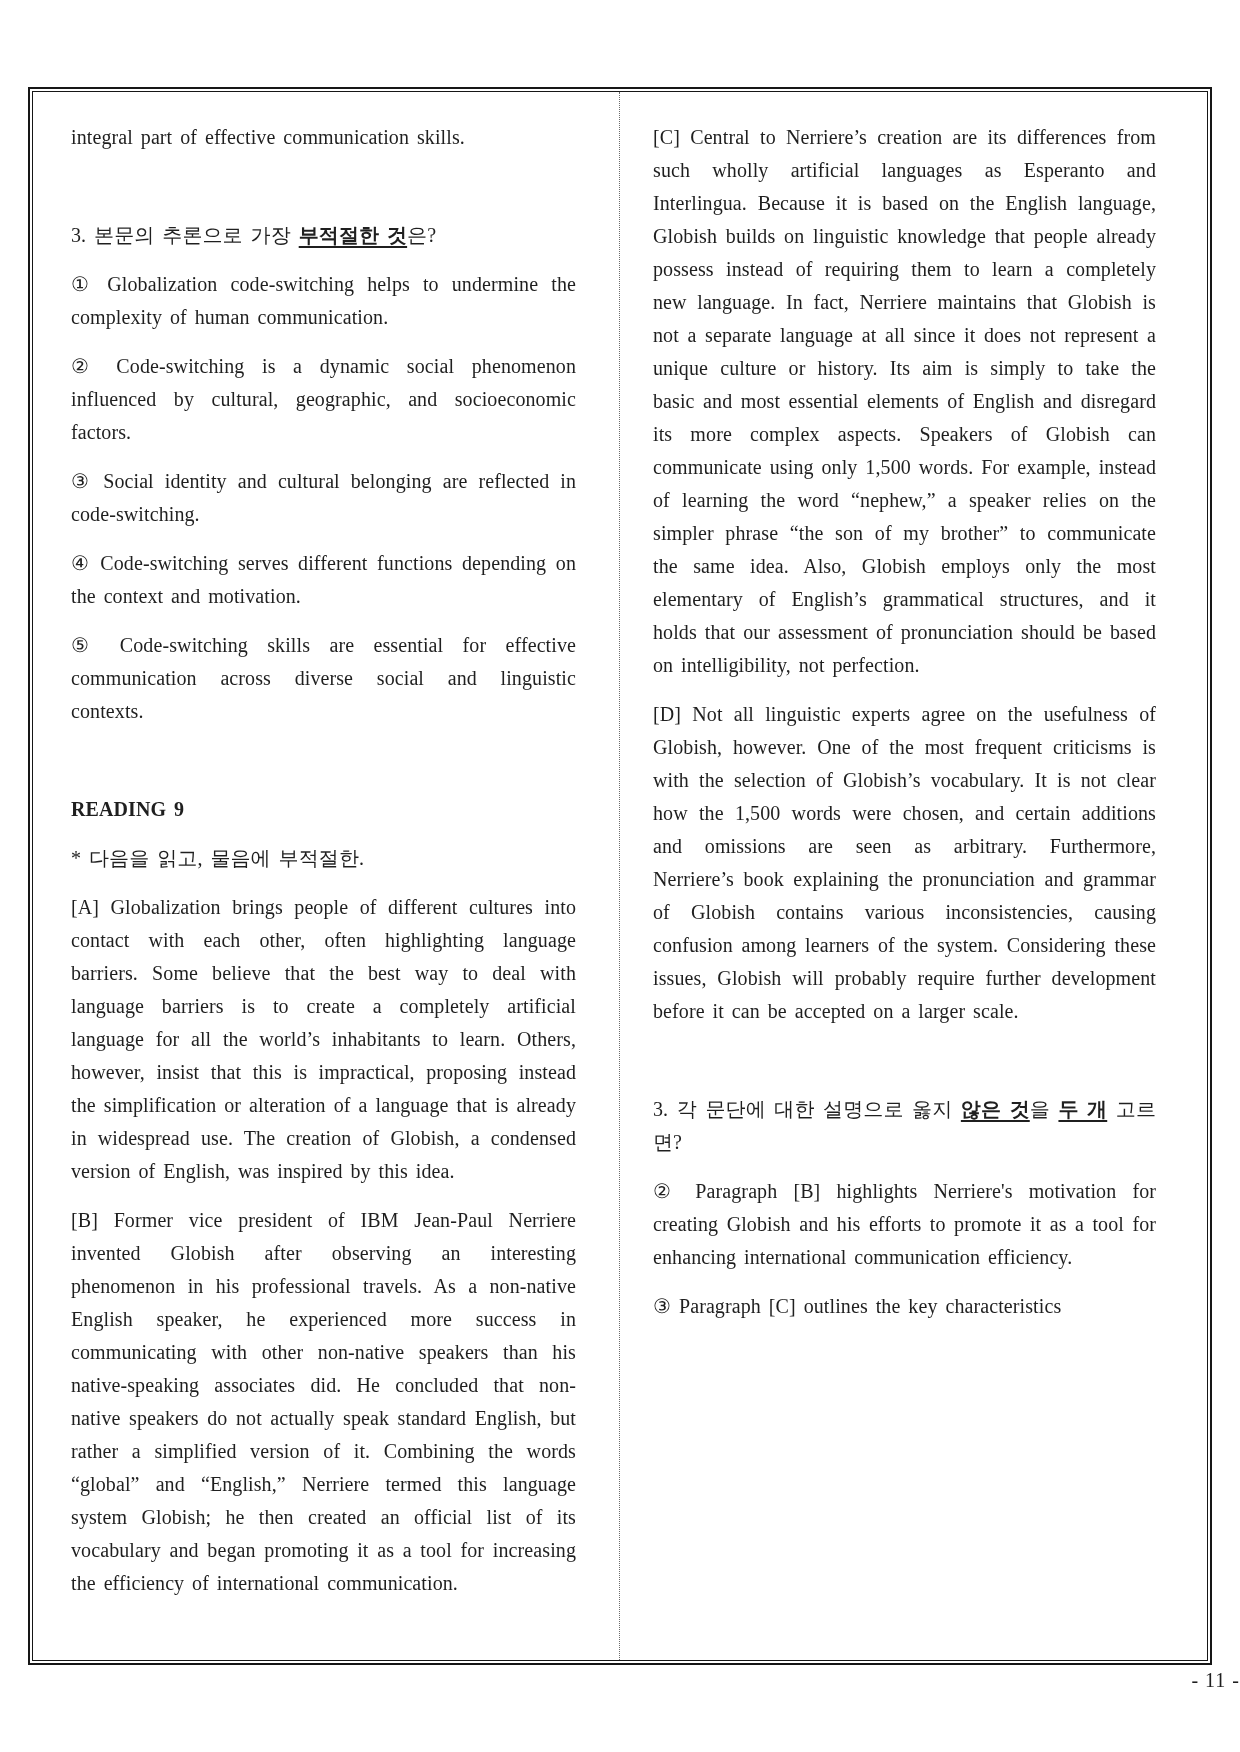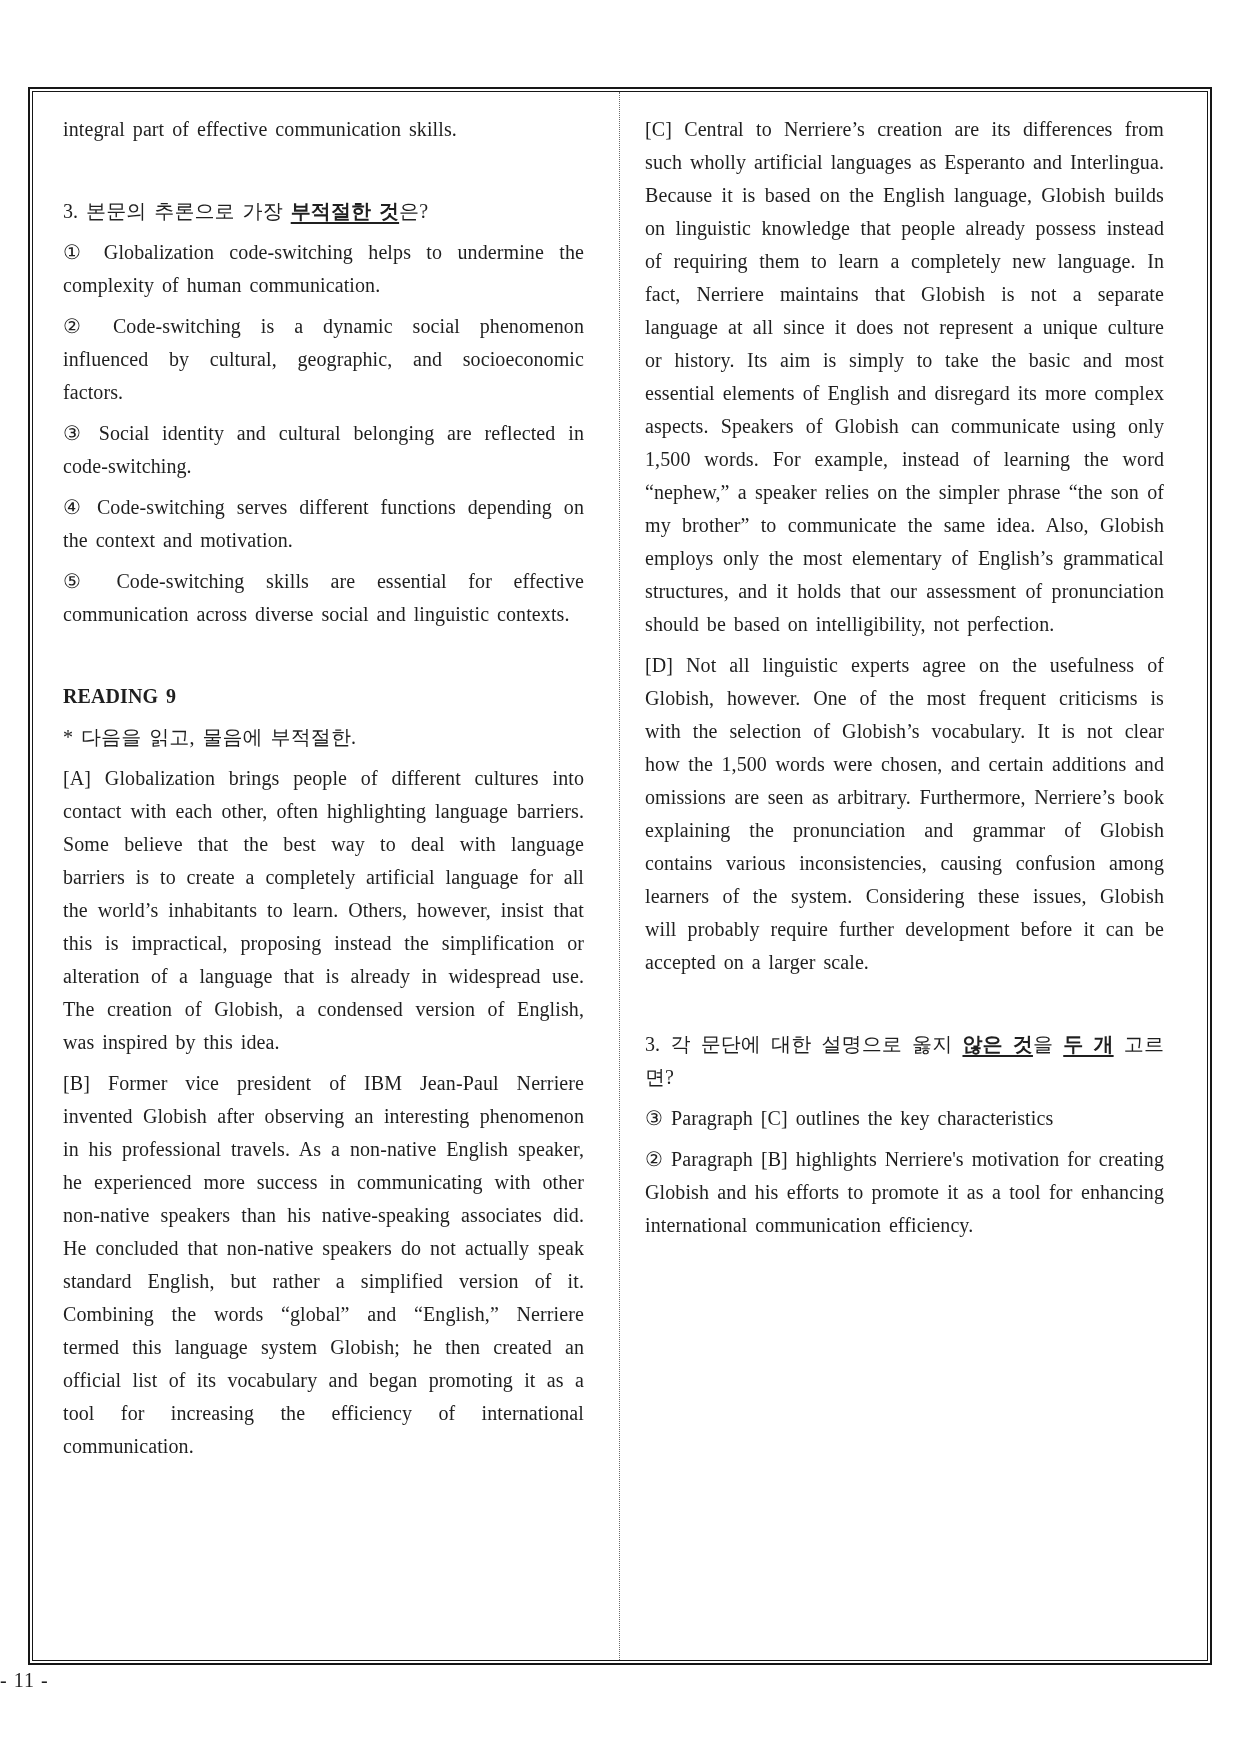--- a/index.html
+++ b/index.html
@@ -47,38 +47,38 @@
     padding: 13px 0 0 22px;
   }
   .col {
     font-size: 20px;
     line-height: 33px;
     letter-spacing: 0.1px;
     word-spacing: 0.14em;
   }
   .col-left  { width: 537px; margin-right: 45px; }
   .col-right { width: 535px; }
-  p { margin: 8px; }
+  p { margin: 16px; }
   .just {
     text-align: justify;
     text-align-last: left;
   }
   .spacer { height: 33px; }
   .bold { font-weight: bold; }
   .emph {
     font-weight: bold;
     text-decoration: underline;
     text-underline-offset: 4px;
   }
   .page-number {
     position: absolute;
     left: 0;
     top: 1669px;
     width: 100%;
-    text-align: left;
+    text-align: right;
     font-size: 20px;
     letter-spacing: 1px;
   }
 </style>
 </head>
 <body>
 
 <div class="frame">
   <div class="frame-inner">
     <div class="column-divider"></div>
@@ -110,21 +110,21 @@
 
       <div class="col col-right">
         <p class="just"><span>[C]</span> <span>Central to Nerriere’s creation are its differences from such wholly artificial languages as Esperanto and Interlingua. Because it is based on the English language, Globish builds on linguistic knowledge that people already possess instead of requiring them to learn a completely new language. In fact, Nerriere maintains that Globish is not a separate language at all since it does not represent a unique culture or history. Its aim is simply to take the basic and most essential elements of English and disregard its more complex aspects. Speakers of Globish can communicate using only 1,500 words. For example, instead of learning the word “nephew,” a speaker relies on the simpler phrase “the son of my brother” to communicate the same idea. Also, Globish employs only the most elementary of English’s grammatical structures, and it holds that our assessment of pronunciation should be based on intelligibility, not perfection.</span></p>
 
         <p class="just"><span>[D]</span> <span>Not all linguistic experts agree on the usefulness of Globish, however. One of the most frequent criticisms is with the selection of Globish’s vocabulary. It is not clear how the 1,500 words were chosen, and certain additions and omissions are seen as arbitrary. Furthermore, Nerriere’s book explaining the pronunciation and grammar of Globish contains various inconsistencies, causing confusion among learners of the system. Considering these issues, Globish will probably require further development before it can be accepted on a larger scale.</span></p>
 
         <div class="spacer"></div>
 
         <p class="just"><span>3. 각 문단에 대한 설명으로 옳지 </span><span class="emph">않은 것</span><span>을 </span><span class="emph">두 개</span><span> 고르면?</span></p>
 
+        <p class="just"><span>②</span> <span>Paragraph [B] highlights Nerriere's motivation for creating Globish and his efforts to promote it as a tool for enhancing international communication efficiency.</span></p>
         <p class="just"><span>③</span> <span>Paragraph [C] outlines the key characteristics</span></p>
-        <p class="just"><span>②</span> <span>Paragraph [B] highlights Nerriere's motivation for creating Globish and his efforts to promote it as a tool for enhancing international communication efficiency.</span></p>
       </div>
 
     </div>
   </div>
 </div>
 
 <div class="page-number">- 11 -</div>
 
 </body></html>

